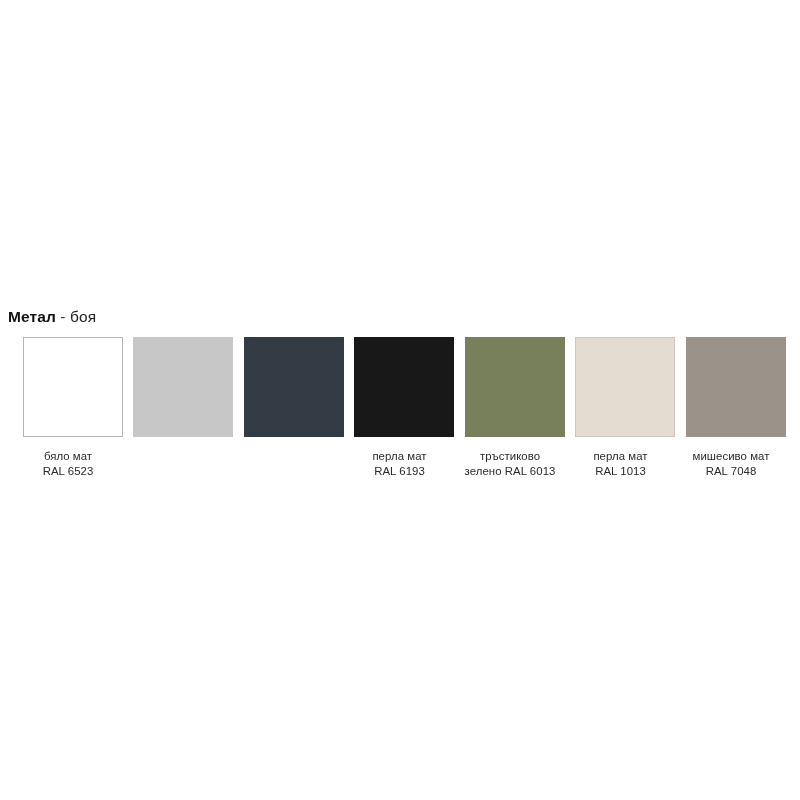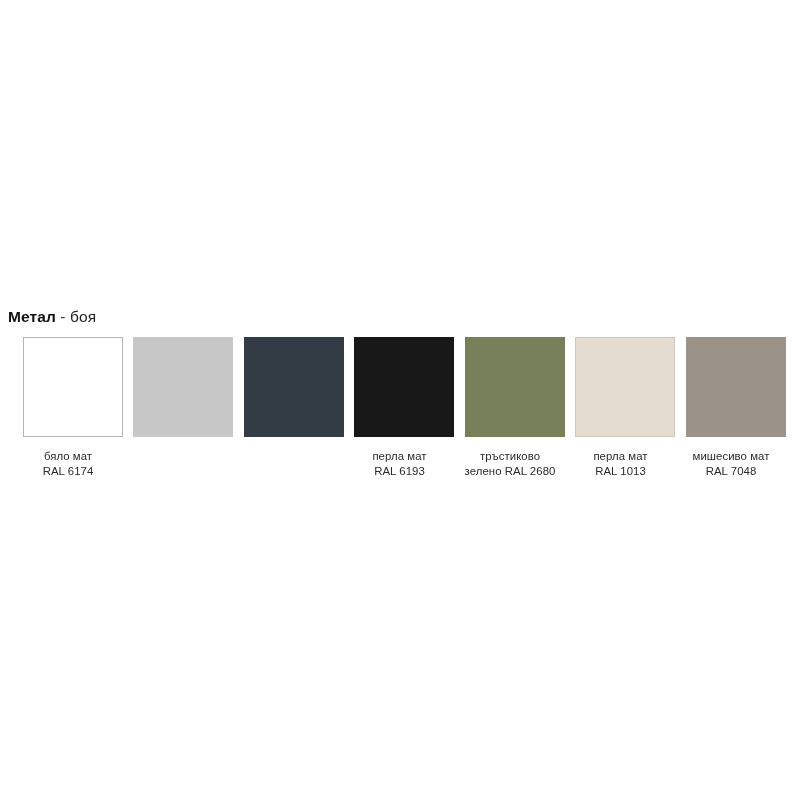--- a/index.html
+++ b/index.html
@@ -96,21 +96,21 @@
   <div class="section-title">
     <span class="title-strong">Метал</span><span class="title-sep"> - </span><span class="title-rest">боя</span>
   </div>
 
   <div class="swatch-strip">
 
     <div class="swatch-cell">
       <div class="swatch-chip" style="background: rgb(255, 255, 255); border: 1px solid rgb(181, 181, 181);"></div>
       <div class="swatch-caption">
         <span class="cap-line">бяло мат</span>
-        <span class="cap-line">RAL 6174</span>
+        <span class="cap-line">RAL 6523</span>
       </div>
     </div>
 
     <div class="swatch-cell">
       <div class="swatch-chip" style="background: rgb(199, 199, 199); border: 1px solid rgb(199, 199, 199);"></div>
     </div>
 
     <div class="swatch-cell">
       <div class="swatch-chip" style="background: rgb(51, 60, 69); border: 1px solid rgb(51, 60, 69);"></div>
     </div>
@@ -120,21 +120,21 @@
       <div class="swatch-caption">
         <span class="cap-line">перла мат</span>
         <span class="cap-line">RAL 6193</span>
       </div>
     </div>
 
     <div class="swatch-cell">
       <div class="swatch-chip" style="background: rgb(119, 128, 90); border: 1px solid rgb(119, 128, 90);"></div>
       <div class="swatch-caption">
         <span class="cap-line">тръстиково</span>
-        <span class="cap-line">зелено RAL 2680</span>
+        <span class="cap-line">зелено RAL 6013</span>
       </div>
     </div>
 
     <div class="swatch-cell">
       <div class="swatch-chip" style="background: rgb(228, 219, 209); border: 1px solid rgb(207, 199, 189);"></div>
       <div class="swatch-caption">
         <span class="cap-line">перла мат</span>
         <span class="cap-line">RAL 1013</span>
       </div>
     </div>

